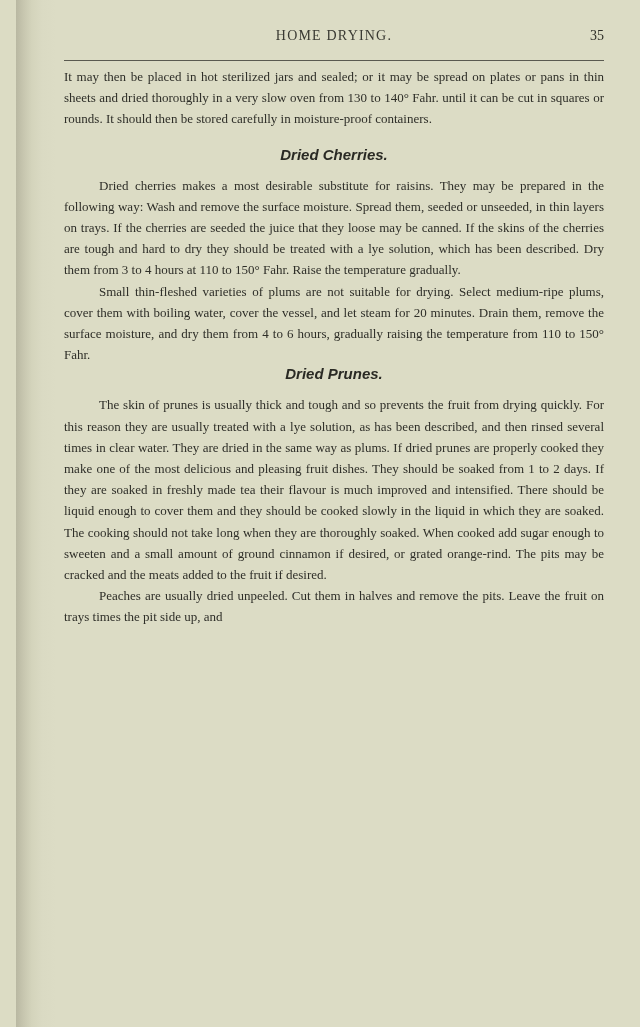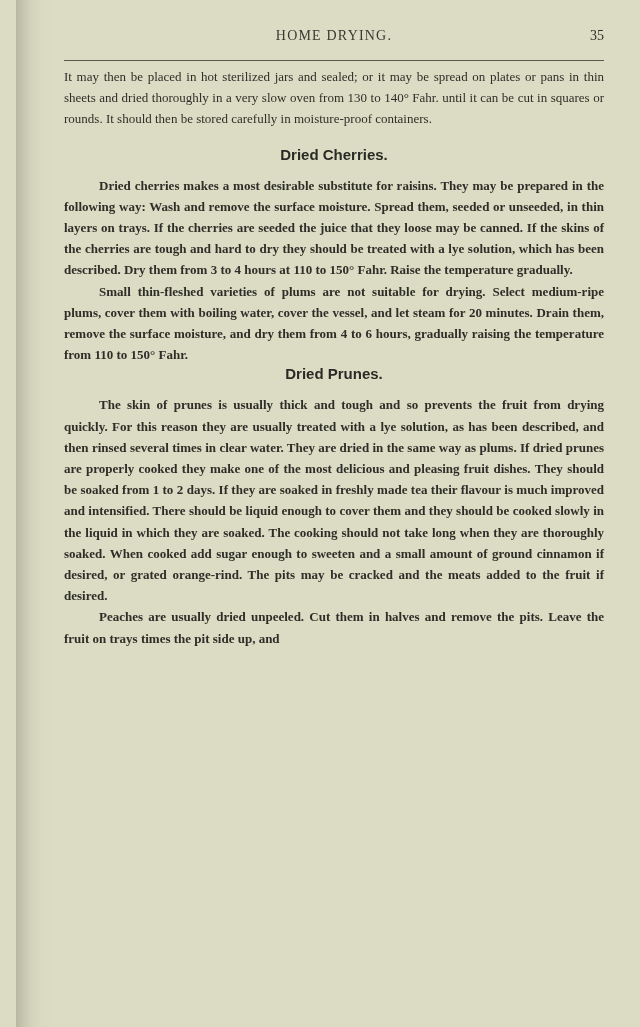--- a/index.html
+++ b/index.html
@@ -29,25 +29,25 @@
     position: absolute; left: 48px; top: 60px; width: 540px; height: 1px;
     background: #5a5a50;
   }
   .content {
     position: absolute; left: 48px; top: 66px; width: 540px;
   }
   p {
     margin: 0; font-size: 13px; line-height: 21.2px;
     text-align: justify; color: #2e2e28;
   }
-  p.indent { text-indent: 35px; font-weight: bold; }
+  p.indent { text-indent: 35px; }
   h2 {
     margin: 0; text-align: center; font-weight: bold;
     font-family: "Liberation Sans", "DejaVu Sans", sans-serif;
-    font-size: 15px; color: #2a2a24;
+    font-size: 15px; color: #2a2a24; font-style: italic;
   }
   .h-cherries { margin-top: 16px; margin-bottom: 12px; }
   .h-plums { margin-top: 24px; margin-bottom: 11px; }
   .h-prunes { margin-top: 0; margin-bottom: 12px; }
   .h-peaches { margin-top: 13px; margin-bottom: 10px; }
 </style>
 </head>
 <body>
 
 <div class="page">

